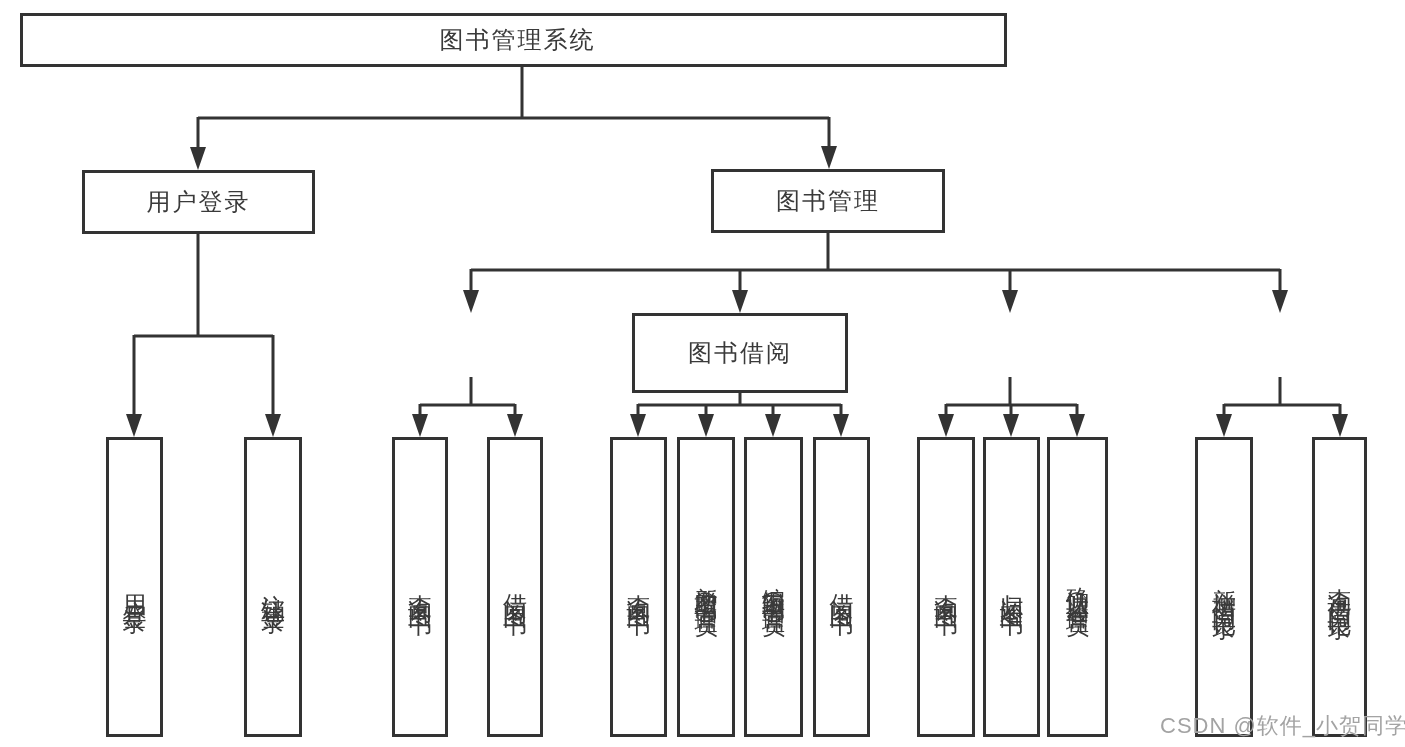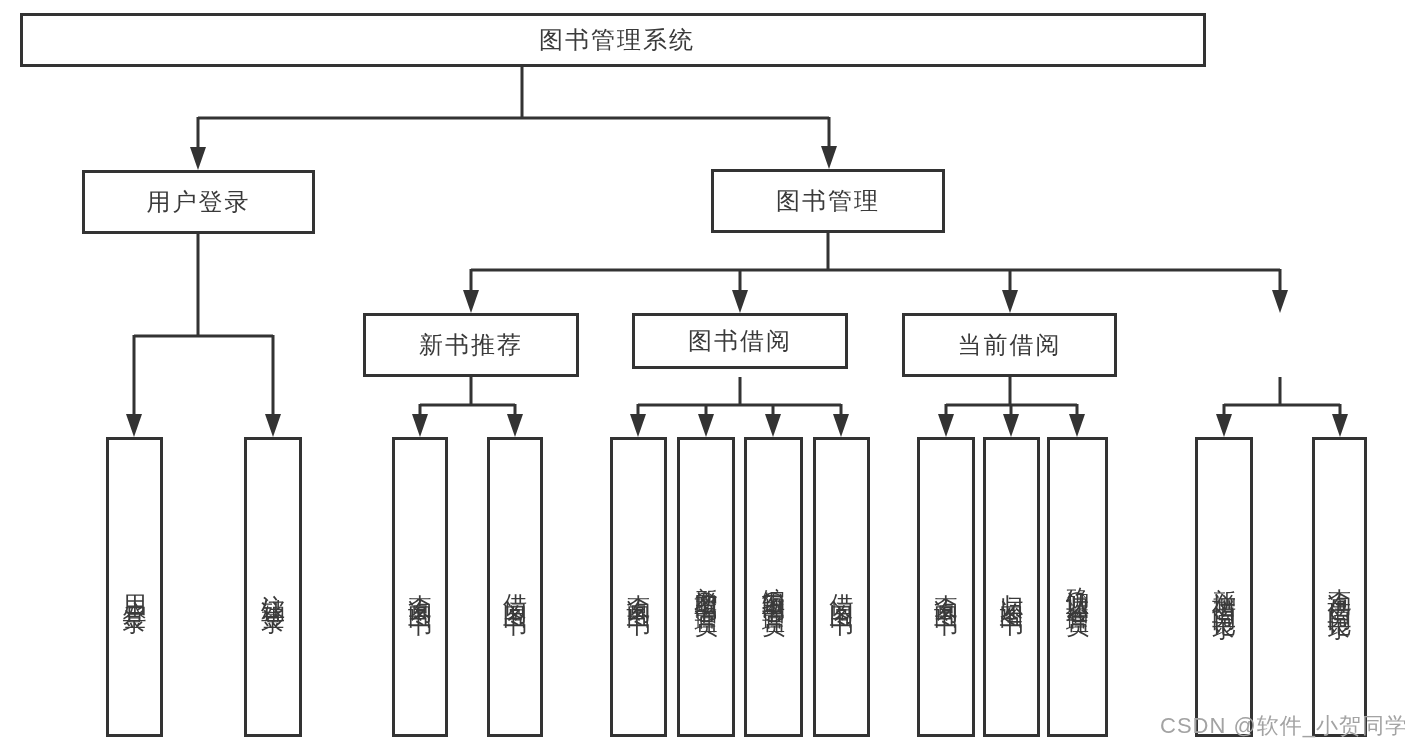--- a/index.html
+++ b/index.html
@@ -46,25 +46,25 @@
     left: 1160px;
     top: 711px;
     font-size: 22px;
     letter-spacing: 1px;
     color: #a3a3a3;
     white-space: nowrap;
     z-index: 5;
   }
 
   
-  .n-root   { left: 20px;  top: 13px;  width: 1186px; height: 54px; padding-left: 8px; }
+  .n-root   { left: 20px;  top: 13px;  width: 987px; height: 54px; padding-left: 8px; }
   .n-l2-0   { left: 82px;  top: 170px; width: 233px;  height: 64px; }
   .n-l2-1   { left: 711px; top: 169px; width: 234px;  height: 64px; text-align: center; }
   .n-l3-0   { left: 363px; top: 313px; width: 216px;  height: 64px; }
-  .n-l3-1   { left: 632px; top: 313px; width: 216px;  height: 56px; }
+  .n-l3-1   { left: 632px; top: 313px; width: 216px;  height: 80px; }
   .n-l3-2   { left: 902px; top: 313px; width: 215px;  height: 64px; }
   .n-l3-3   { left: 1172px;top: 313px; width: 215px;  height: 64px; }
   .n-l4-0   { left: 106px; top: 437px; width: 57px; height: 300px; }
   .n-l4-1   { left: 244px; top: 437px; width: 58px; height: 300px; }
   .n-l4-2   { left: 392px; top: 437px; width: 56px; height: 300px; }
   .n-l4-3   { left: 487px; top: 437px; width: 56px; height: 300px; }
   .n-l4-4   { left: 610px; top: 437px; width: 57px; height: 300px; }
   .n-l4-5   { left: 677px; top: 437px; width: 58px; height: 300px; }
   .n-l4-6   { left: 744px; top: 437px; width: 59px; height: 300px; }
   .n-l4-7   { left: 813px; top: 437px; width: 57px; height: 300px; }
@@ -124,28 +124,22 @@
     <span>图书管理系统</span>
   </div>
 
   <div class="node n-l2-0">
     <span>用户登录</span>
   </div>
   <div class="node n-l2-1">
     <span>图书管理</span>
   </div>
 
-  <div class="node n-l3-0">
-    <span>新书推荐</span>
-  </div>
   <div class="node n-l3-1">
     <span>图书借阅</span>
-  </div>
-  <div class="node n-l3-2">
-    <span>当前借阅</span>
   </div>
 
   <div class="node vnode n-l4-0">
     <span>用户登录</span>
   </div>
   <div class="node vnode n-l4-1">
     <span>注销登录</span>
   </div>
   <div class="node vnode n-l4-2">
     <span>查询图书</span>

